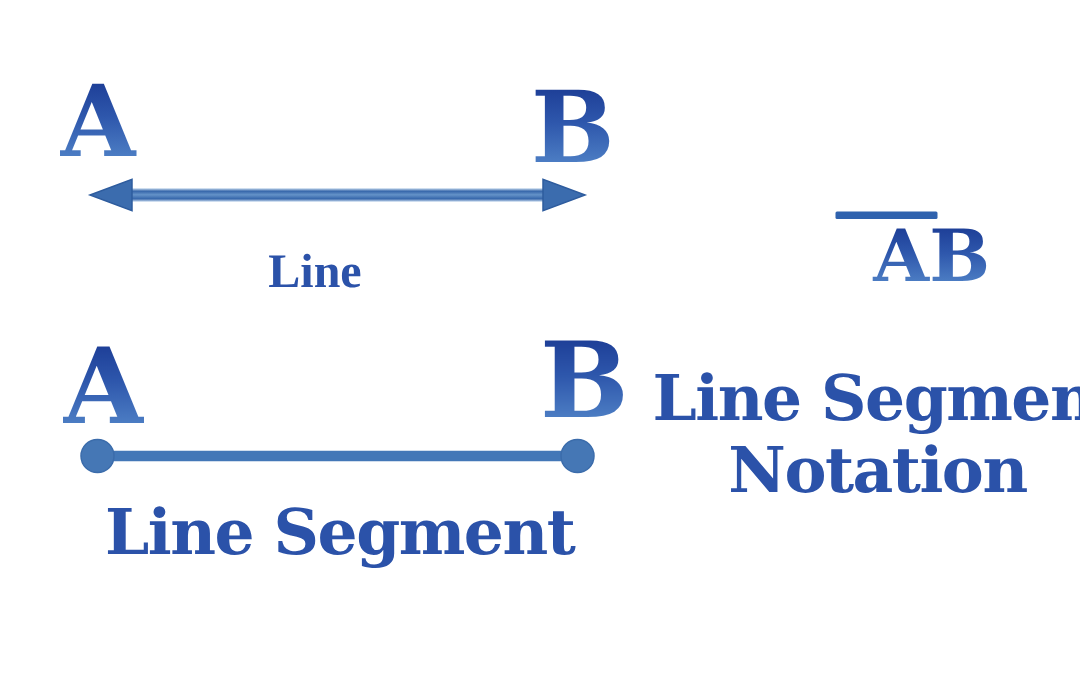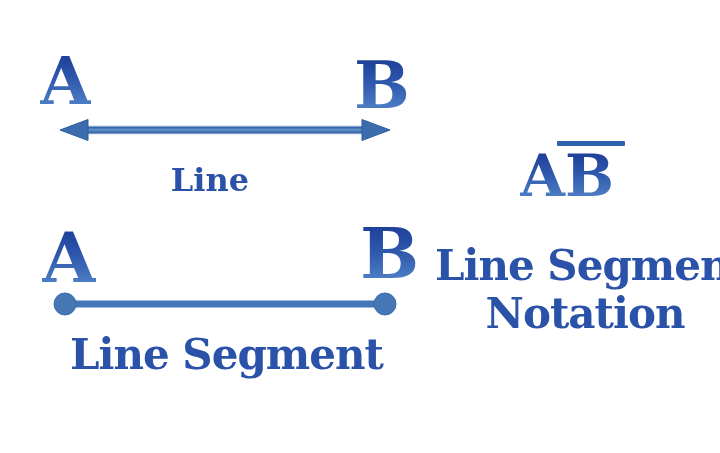--- a/index.html
+++ b/index.html
@@ -24,41 +24,41 @@
   .pt-big { font-size: 70px; }
 
   
   .caption {
     font-weight: bold;
     color: #2b52a9;
     text-align: center;
     white-space: nowrap;
     line-height: 1;
   }
-  .cap-line      { font-size: 32px; left: 135px; top: 164px; width: 150px; }
+  .cap-line      { font-size: 32px; left: 135px; top: 164px; width: 150px; font-family: Liberation Serif, serif; }
   .cap-segment   { font-size: 42px; left: 70px;  top: 334px; width: 300px; letter-spacing: -1px; }
   .cap-notation  { font-size: 42px; left: 435px; top: 242px; width: 300px; letter-spacing: -1px; line-height: 48px; }
 
   
   .grad { color: #2d54a9; }
   @supports (-webkit-background-clip: text) {
     .grad {
       background-image: linear-gradient(180deg, #1b3b94 5%, #2e57ac 45%, #5386c9 95%);
       -webkit-background-clip: text;
       background-clip: text;
       color: transparent;
     }
   }
 
   
   .ab-symbol {
     font-weight: bold;
-    font-size: 58px;
+    font-size: 48px;
     line-height: 1;
-    text-align: left;
+    text-align: right;
     left: 520px; top: 147px; width: 140px;
   }
   .overline-bar {
     left: 557px; top: 141px; width: 68px; height: 5px;
     background: #2f62ae; border-radius: 1px;
   }
 
   svg { display: block; }
 </style>
 </head>

